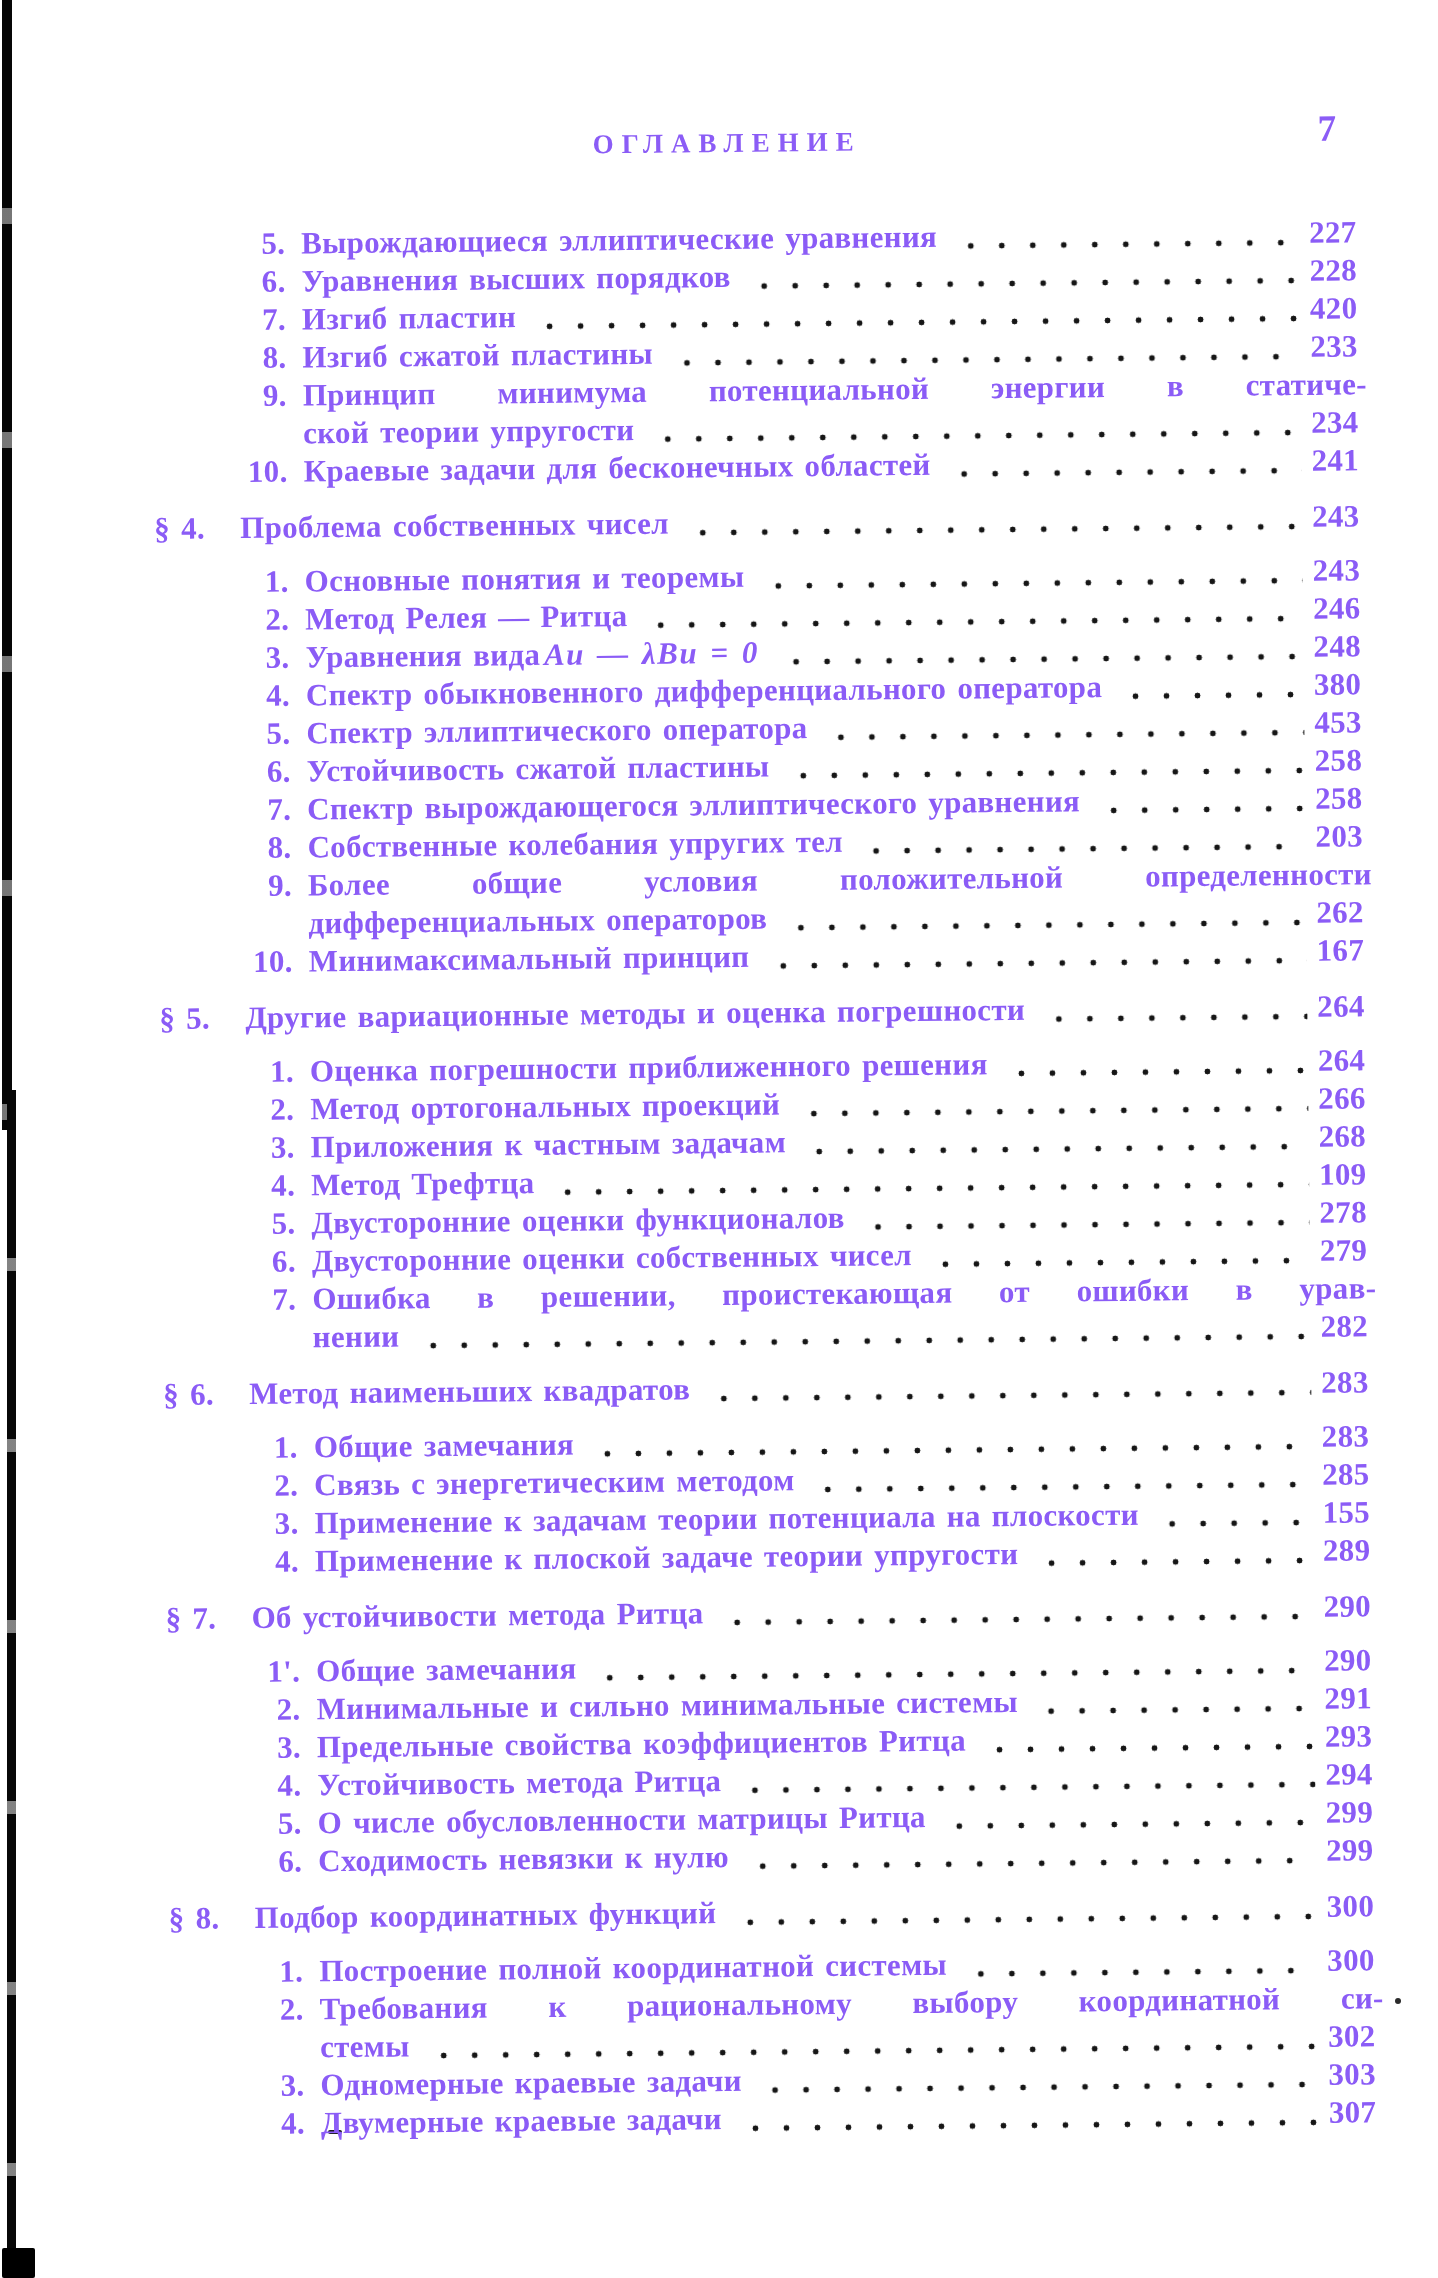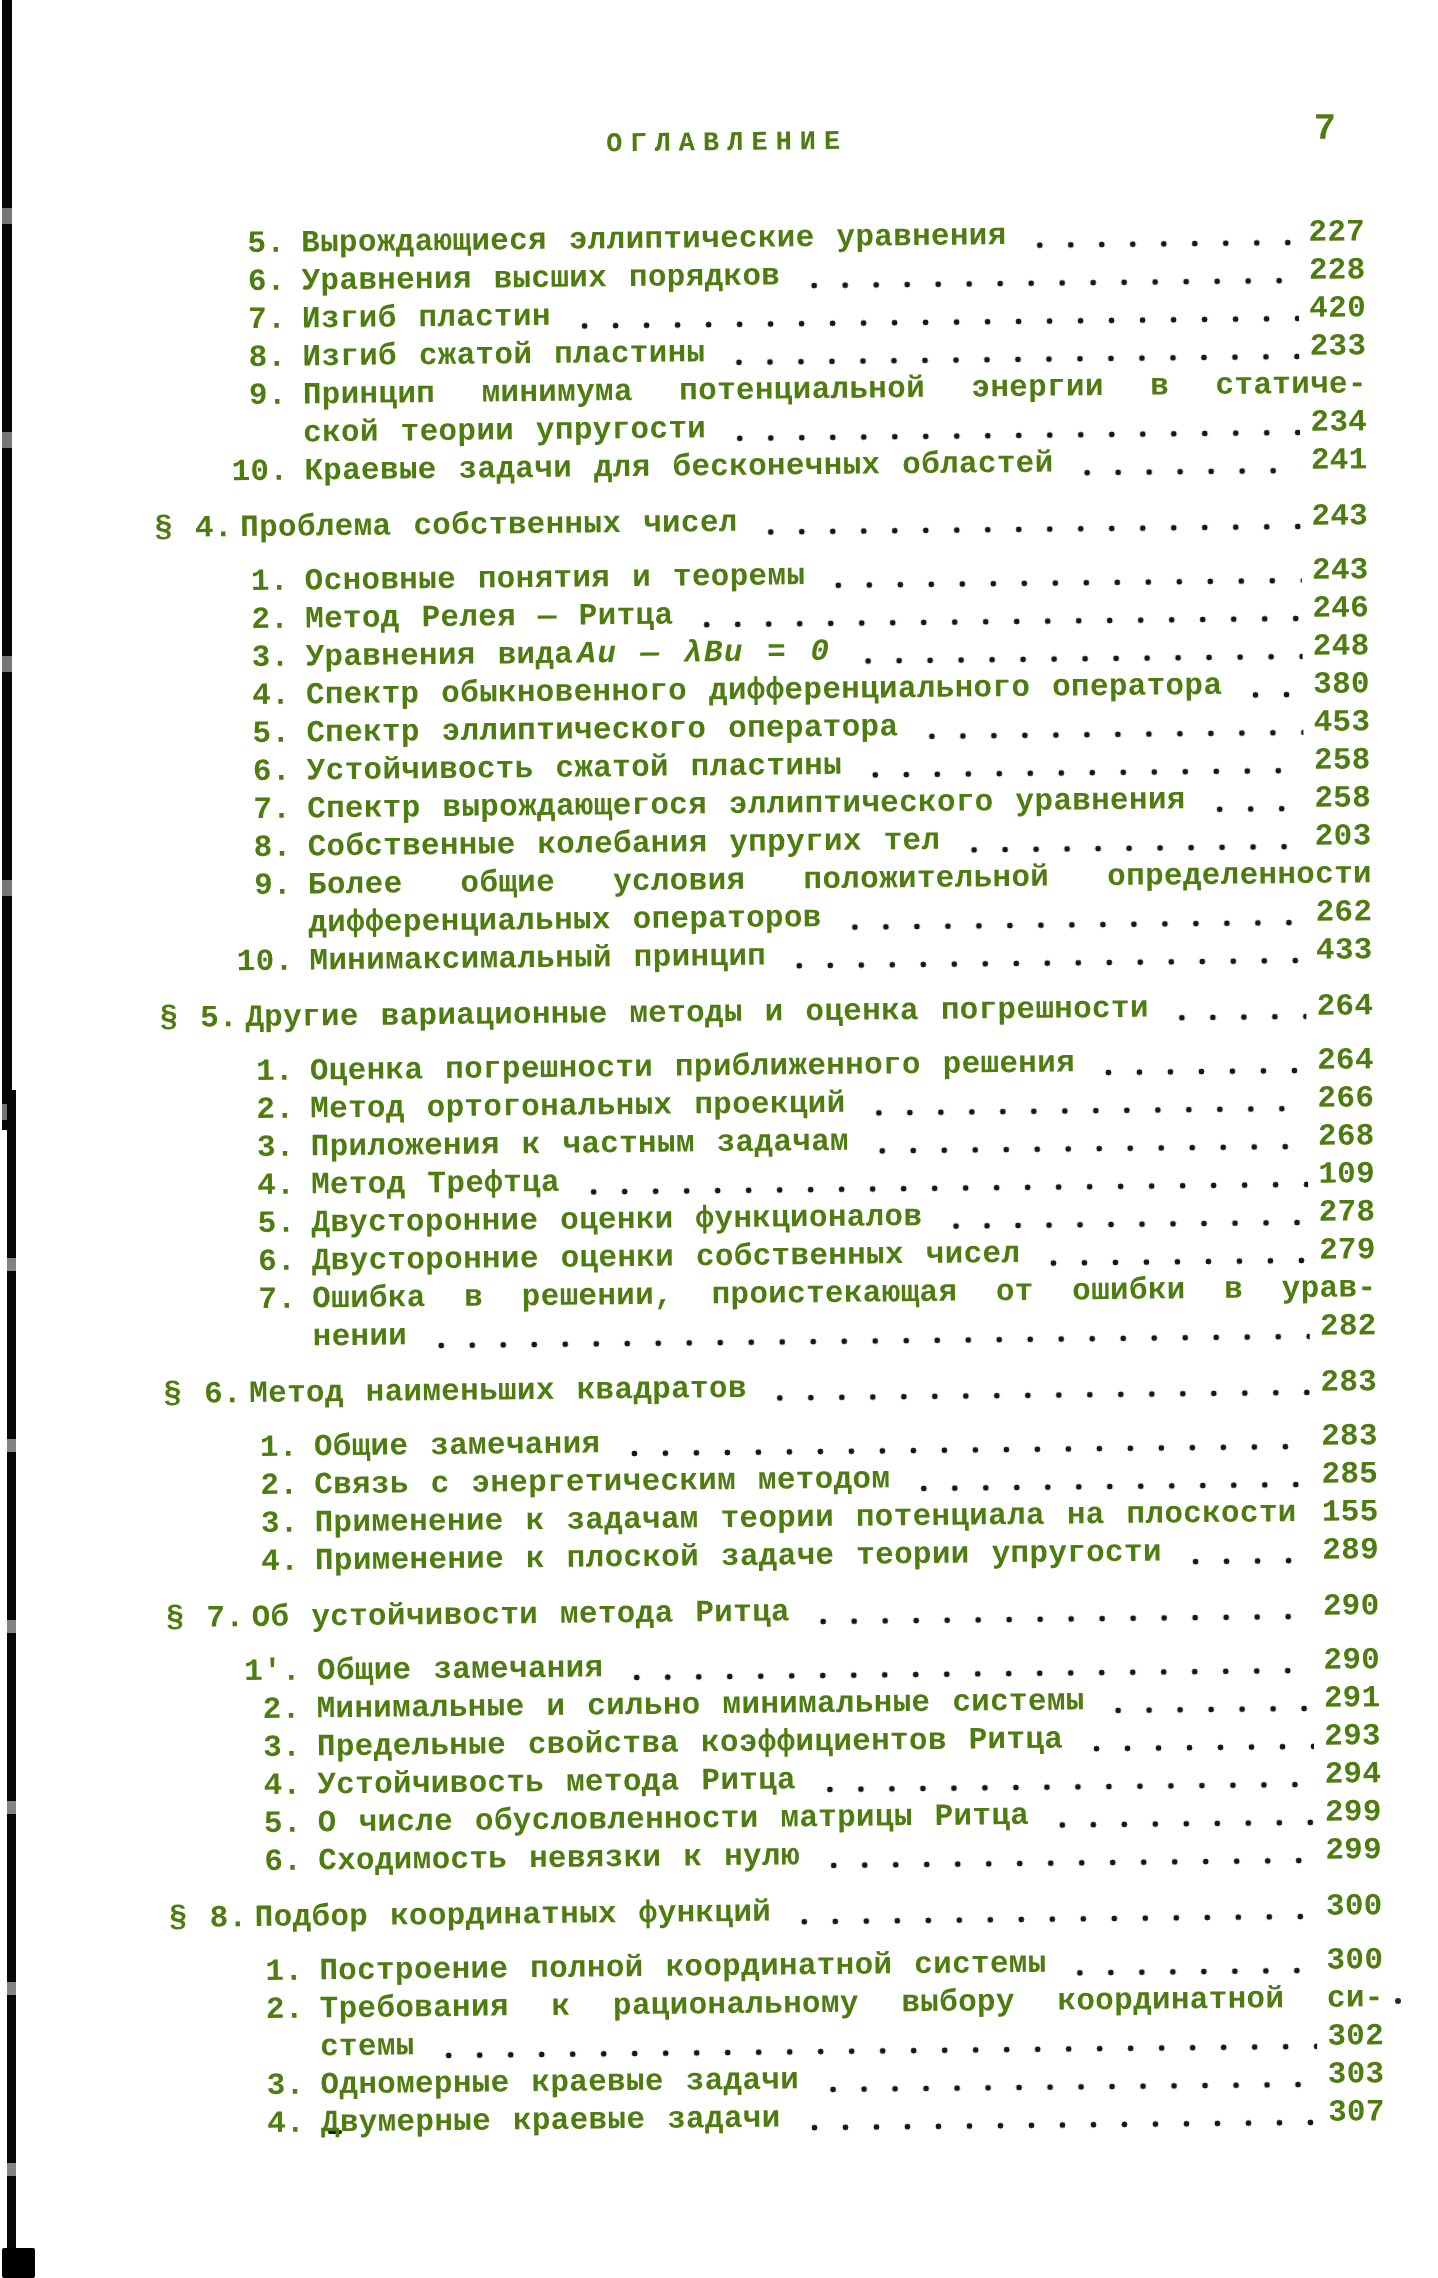--- a/index.html
+++ b/index.html
@@ -2,23 +2,23 @@
 <html lang="ru"><head>
 <meta charset="utf-8">
 <title>ОГЛАВЛЕНИЕ</title>
 <style>
   html,body{margin:0;padding:0;background:#e8e8e8;}
   #page{
     position:relative;
     width:1438px;height:2278px;
     background:#ffffff;
     overflow:hidden;
-    font-family:Liberation Mono, monospace;
+    font-family:Liberation Serif, serif;
     font-weight:600;
-    color:#4d7c0f;
+    color:#8b5cf6;
   }
   
   .edge-a{position:absolute;left:2px;top:0;width:10px;height:1130px;
     background:repeating-linear-gradient(to bottom,#060606 0 208px,rgba(6,6,6,.55) 208px 224px);}
   .edge-b{position:absolute;left:7px;top:1090px;width:9px;height:1188px;
     background:repeating-linear-gradient(to bottom,#070707 0 168px,rgba(7,7,7,.5) 168px 181px);}
   .edge-blob{position:absolute;left:2px;top:2248px;width:33px;height:30px;background:#000;border-radius:2px;}
   .speck-dash{position:absolute;left:328px;top:2130px;width:14px;height:4px;background:#1a1a1a;border-radius:2px;}
   .speck-dot{position:absolute;left:1395px;top:1998px;width:6px;height:6px;background:#2a2a2a;border-radius:50%;}
 
@@ -178,21 +178,21 @@
           <div class="row cont-row">
             <span class="label">дифференциальных операторов</span>
             <span class="leader"></span>
             <span class="pageno">262</span>
           </div>
         </div>
         <div class="row item-row">
           <span class="num">10.</span>
           <span class="label">Минимаксимальный принцип</span>
           <span class="leader"></span>
-          <span class="pageno">433</span>
+          <span class="pageno">167</span>
         </div>
         <div class="row section-row">
           <span class="secnum">§ 5.</span>
           <span class="label">Другие вариационные методы и оценка погрешности</span>
           <span class="leader"></span>
           <span class="pageno">264</span>
         </div>
         <div class="row item-row">
           <span class="num">1.</span>
           <span class="label">Оценка погрешности приближенного решения</span>

